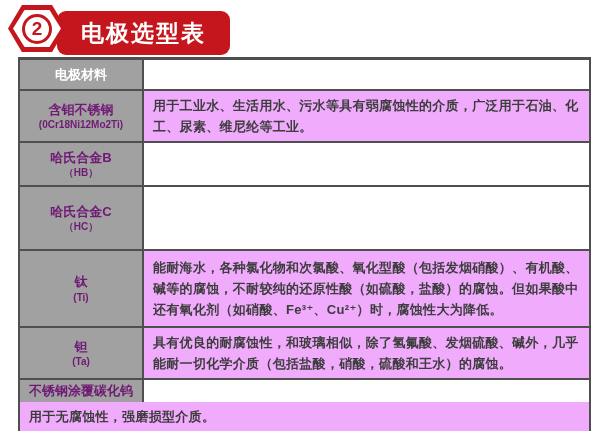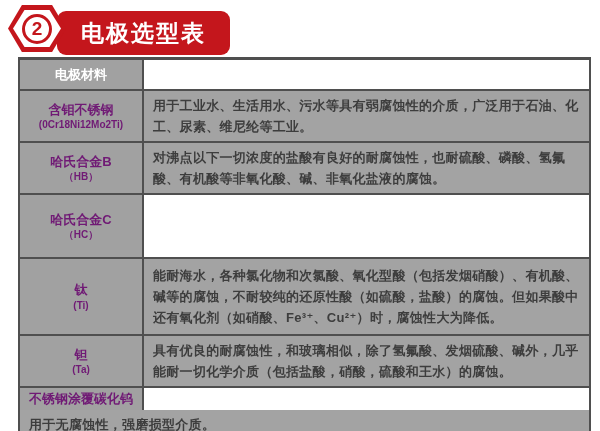--- a/index.html
+++ b/index.html
@@ -111,21 +111,21 @@
     flex: 1;
     box-sizing: border-box;
     display: flex;
     align-items: center;
     padding: 4px 9px;
     color: #3d3d3d;
     font-weight: bold;
     font-size: 13px;
     line-height: 1.62;
     letter-spacing: 0.3px;
-    background: #a3a3a3;
+    background: #f0abfc;
   }
   .row-header .cell-mat,
   .row-header .cell-desc {
     background: #a1a1a1;
     color: #ffffff;
     justify-content: center;
     text-align: center;
   }
   .row-header { min-height: 29px; }
   .row-1 { min-height: 49px; }
@@ -166,23 +166,20 @@
       <div class="cell-desc">
         <span>用于工业水、生活用水、污水等具有弱腐蚀性的介质，广泛用于石油、化工、尿素、维尼纶等工业。</span>
       </div>
     </div>
 
     <div class="t-row row-2">
       <div class="cell-mat">
         <span class="mat-name">哈氏合金B</span>
         <span class="mat-code">（HB）</span>
       </div>
-      <div class="cell-desc">
-        <span>对沸点以下一切浓度的盐酸有良好的耐腐蚀性，也耐硫酸、磷酸、氢氟酸、有机酸等非氧化酸、碱、非氧化盐液的腐蚀。</span>
-      </div>
     </div>
 
     <div class="t-row row-3">
       <div class="cell-mat">
         <span class="mat-name">哈氏合金C</span>
         <span class="mat-code">（HC）</span>
       </div>
     </div>
 
     <div class="t-row row-4">

